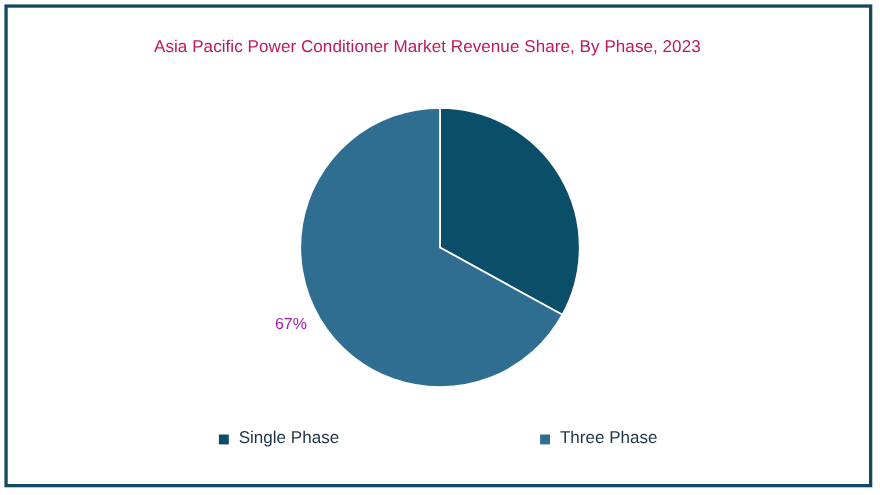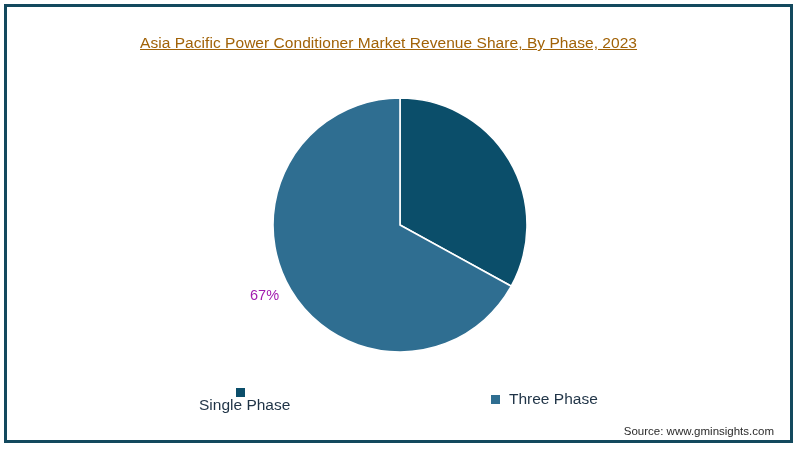--- a/index.html
+++ b/index.html
@@ -25,24 +25,23 @@
     height: 439px;
     border: 3px solid #13495e;
     box-sizing: border-box;
     pointer-events: none;
   }
   #chart-title {
     position: absolute;
     left: 140px;
     top: 34px;
     font-size: 15.5px;
-    color: #a16207;
+    color: #be185d;
     letter-spacing: 0.05px;
     white-space: nowrap;
-    text-decoration: underline;
   }
   #pie-area {
     position: absolute;
     left: 273px;
     top: 98px;
     width: 254px;
     height: 254px;
   }
   #pie-svg {
     display: block;
@@ -71,21 +70,21 @@
     top: 388px;
     width: 800px;
     height: 24px;
   }
   .legend-item {
     position: absolute;
     display: flex;
     align-items: center;
     height: 22px;
   }
-  #legend-item-single-phase { left: 199px; flex-direction: column; }
+  #legend-item-single-phase { left: 199px; }
   #legend-item-three-phase  { left: 491px; }
   .legend-swatch {
     width: 9px;
     height: 9px;
     margin-right: 9px;
     flex: 0 0 auto;
   }
   .legend-label {
     font-size: 15.5px;
     color: #1f3346;
@@ -125,15 +124,14 @@
     <div class="legend-item" id="legend-item-single-phase">
       <span class="legend-swatch" style="background: rgb(11, 78, 106);"></span>
       <span class="legend-label">Single Phase</span>
     </div>
     <div class="legend-item" id="legend-item-three-phase">
       <span class="legend-swatch" style="background: rgb(47, 110, 145);"></span>
       <span class="legend-label">Three Phase</span>
     </div>
   </div>
 
-  <div id="source-note">Source: www.gminsights.com</div>
 
 </div>
 
 </body></html>

